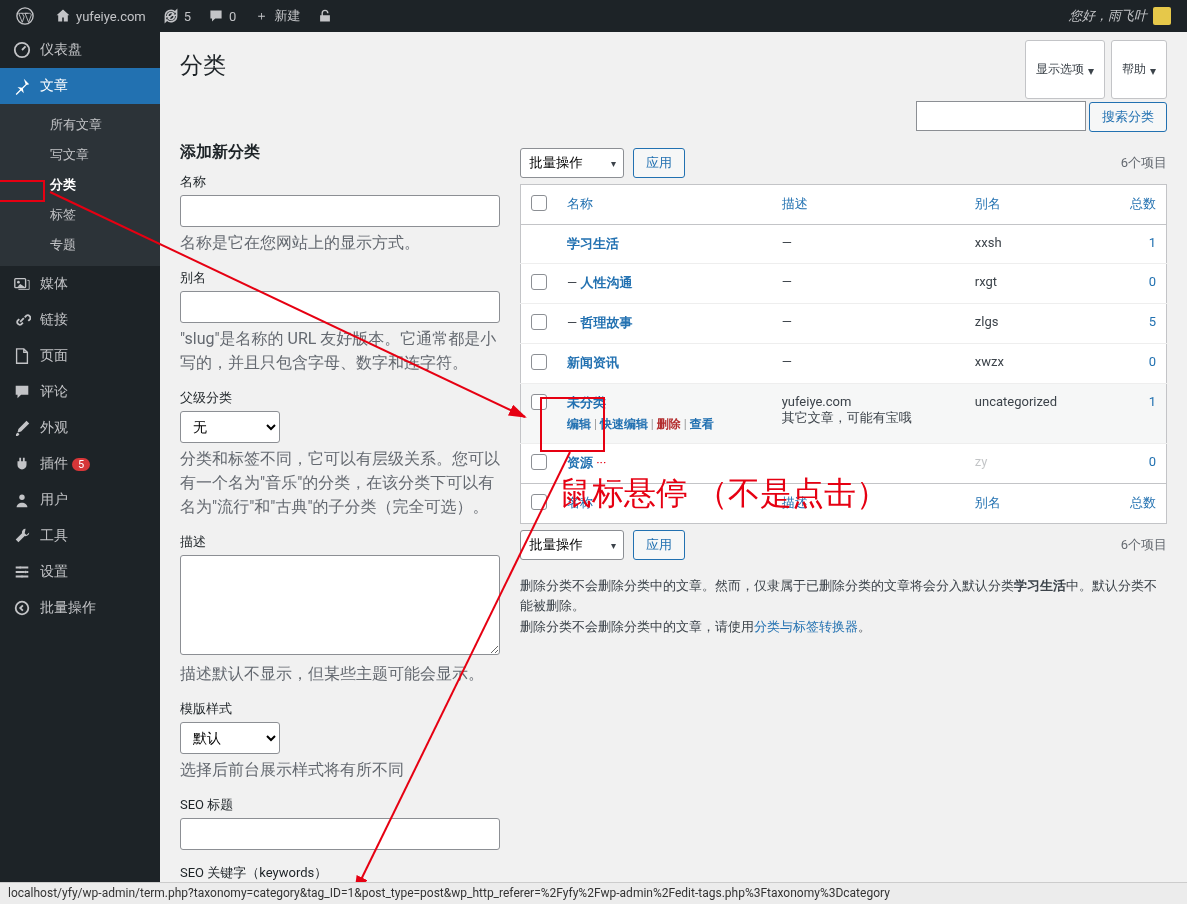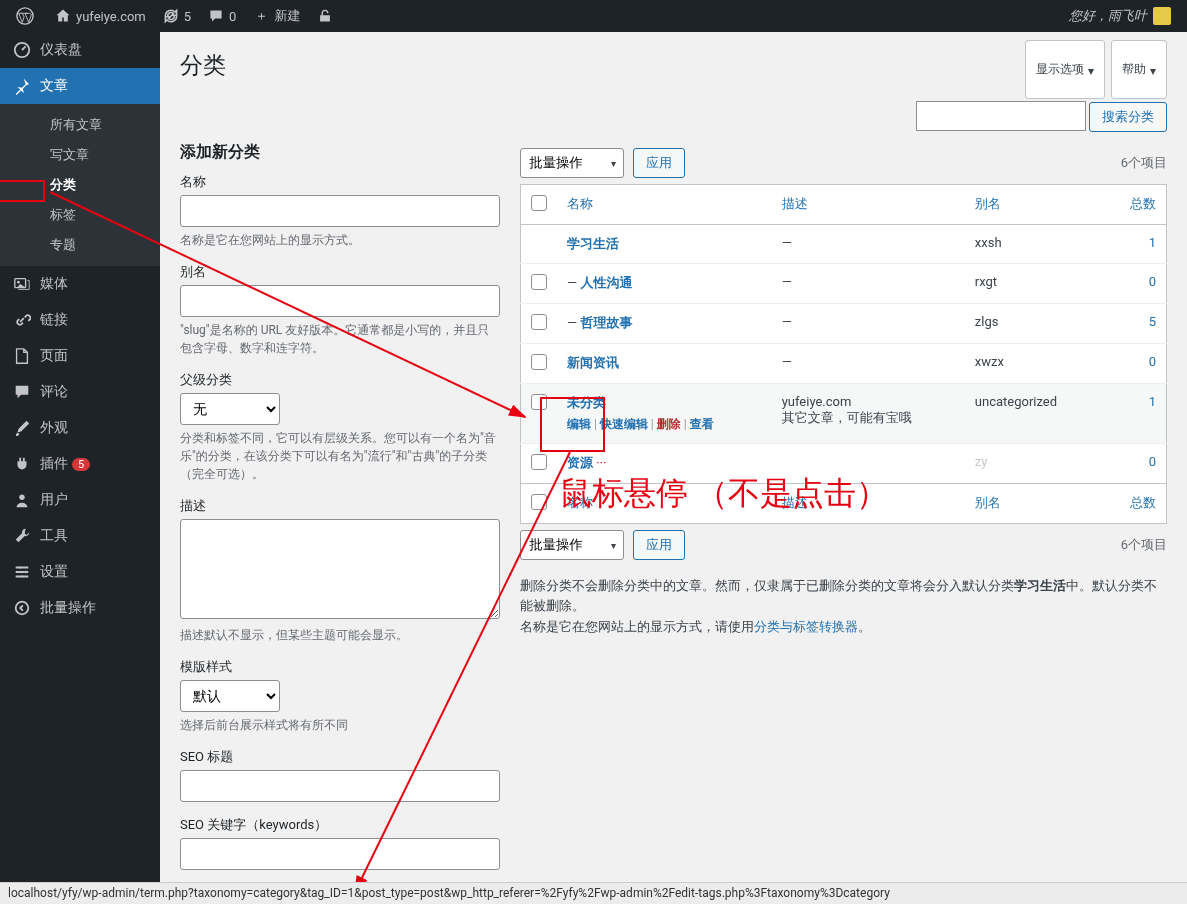--- a/index.html
+++ b/index.html
@@ -39,21 +39,21 @@
 .cols { display: flex; gap: 20px; clear: both; }
 .col-left { width: 320px; }
 .col-right { flex: 1; }
 
 .form-field { margin-bottom: 14px; }
 .form-field label { display: block; margin-bottom: 4px; font-size: 13px; color: #1d2327; }
 .form-field input[type=text], .form-field select, .form-field textarea { width: 100%; border: 1px solid #8c8f94; padding: 4px 8px; font-size: 14px; background: #fff; border-radius: 3px; }
 .form-field input[type=text] { height: 32px; }
 .form-field select { height: 32px; width: 100px; }
 .form-field textarea { height: 100px; resize: vertical; }
-.form-field p.desc { color: #646970; font-size: 12px; margin-top: 4px; line-height: 1.5; }
+.form-field p.desc { color: #646970; font-size: 16px; margin-top: 4px; line-height: 1.5; }
 .form-wrap h2 { font-size: 16px; margin-bottom: 10px; color: #1d2327; }
 
 .tablenav { display: flex; align-items: center; margin: 6px 0; }
 .tablenav select { border: 1px solid #8c8f94; padding: 2px 40px 2px 8px; height: 30px; background: #fff; appearance: none; border-radius: 3px; text-align: center; }
 .tablenav .sel-wrap { position: relative; display: inline-block; }
 .tablenav .sel-wrap::after { content: "▾"; position: absolute; right: 8px; top: 50%; transform: translateY(-50%); pointer-events: none; color: #3c434a; font-size:10px;}
 .tablenav .apply { margin-left: 9px; }
 .tablenav .count { margin-left: auto; color: #646970; }
 
 table.wp-list { width: 100%; border-collapse: collapse; background: #fff; border: 1px solid #c3c4c7; }
@@ -446,21 +446,21 @@
         </table>
 
         <div class="tablenav">
           <span class="sel-wrap"><select><option>批量操作</option></select></span>
           <button class="btn apply">应用</button>
           <span class="count">6个项目</span>
         </div>
 
         <div class="note">
           <p><span>删除分类不会删除分类中的文章。然而，仅隶属于已删除分类的文章将会分入默认分类</span><strong>学习生活</strong><span>中。默认分类不能被删除。</span></p>
-          <p><span>名称是它在您网站上的显示方式，请使用</span><a>分类与标签转换器</a><span>。</span></p>
+          <p><span>删除分类不会删除分类中的文章，请使用</span><a>分类与标签转换器</a><span>。</span></p>
         </div>
       </div>
     </div>
 
     <div class="anno red-box" style="left:-165px; top:148px; width:50px; height:22px;"></div>
     <div class="anno red-box" style="left:380px; top:365px; width:65px; height:55px;"></div>
     <div class="anno red-text" style="left:400px; top:440px;">鼠标悬停 （不是点击）</div>
     <svg class="arrow" style="left:-110px; top:160px;" width="490" height="240">
         <defs>
           <marker id="ah1" markerWidth="10" markerHeight="10" refX="8" refY="3" orient="auto">

